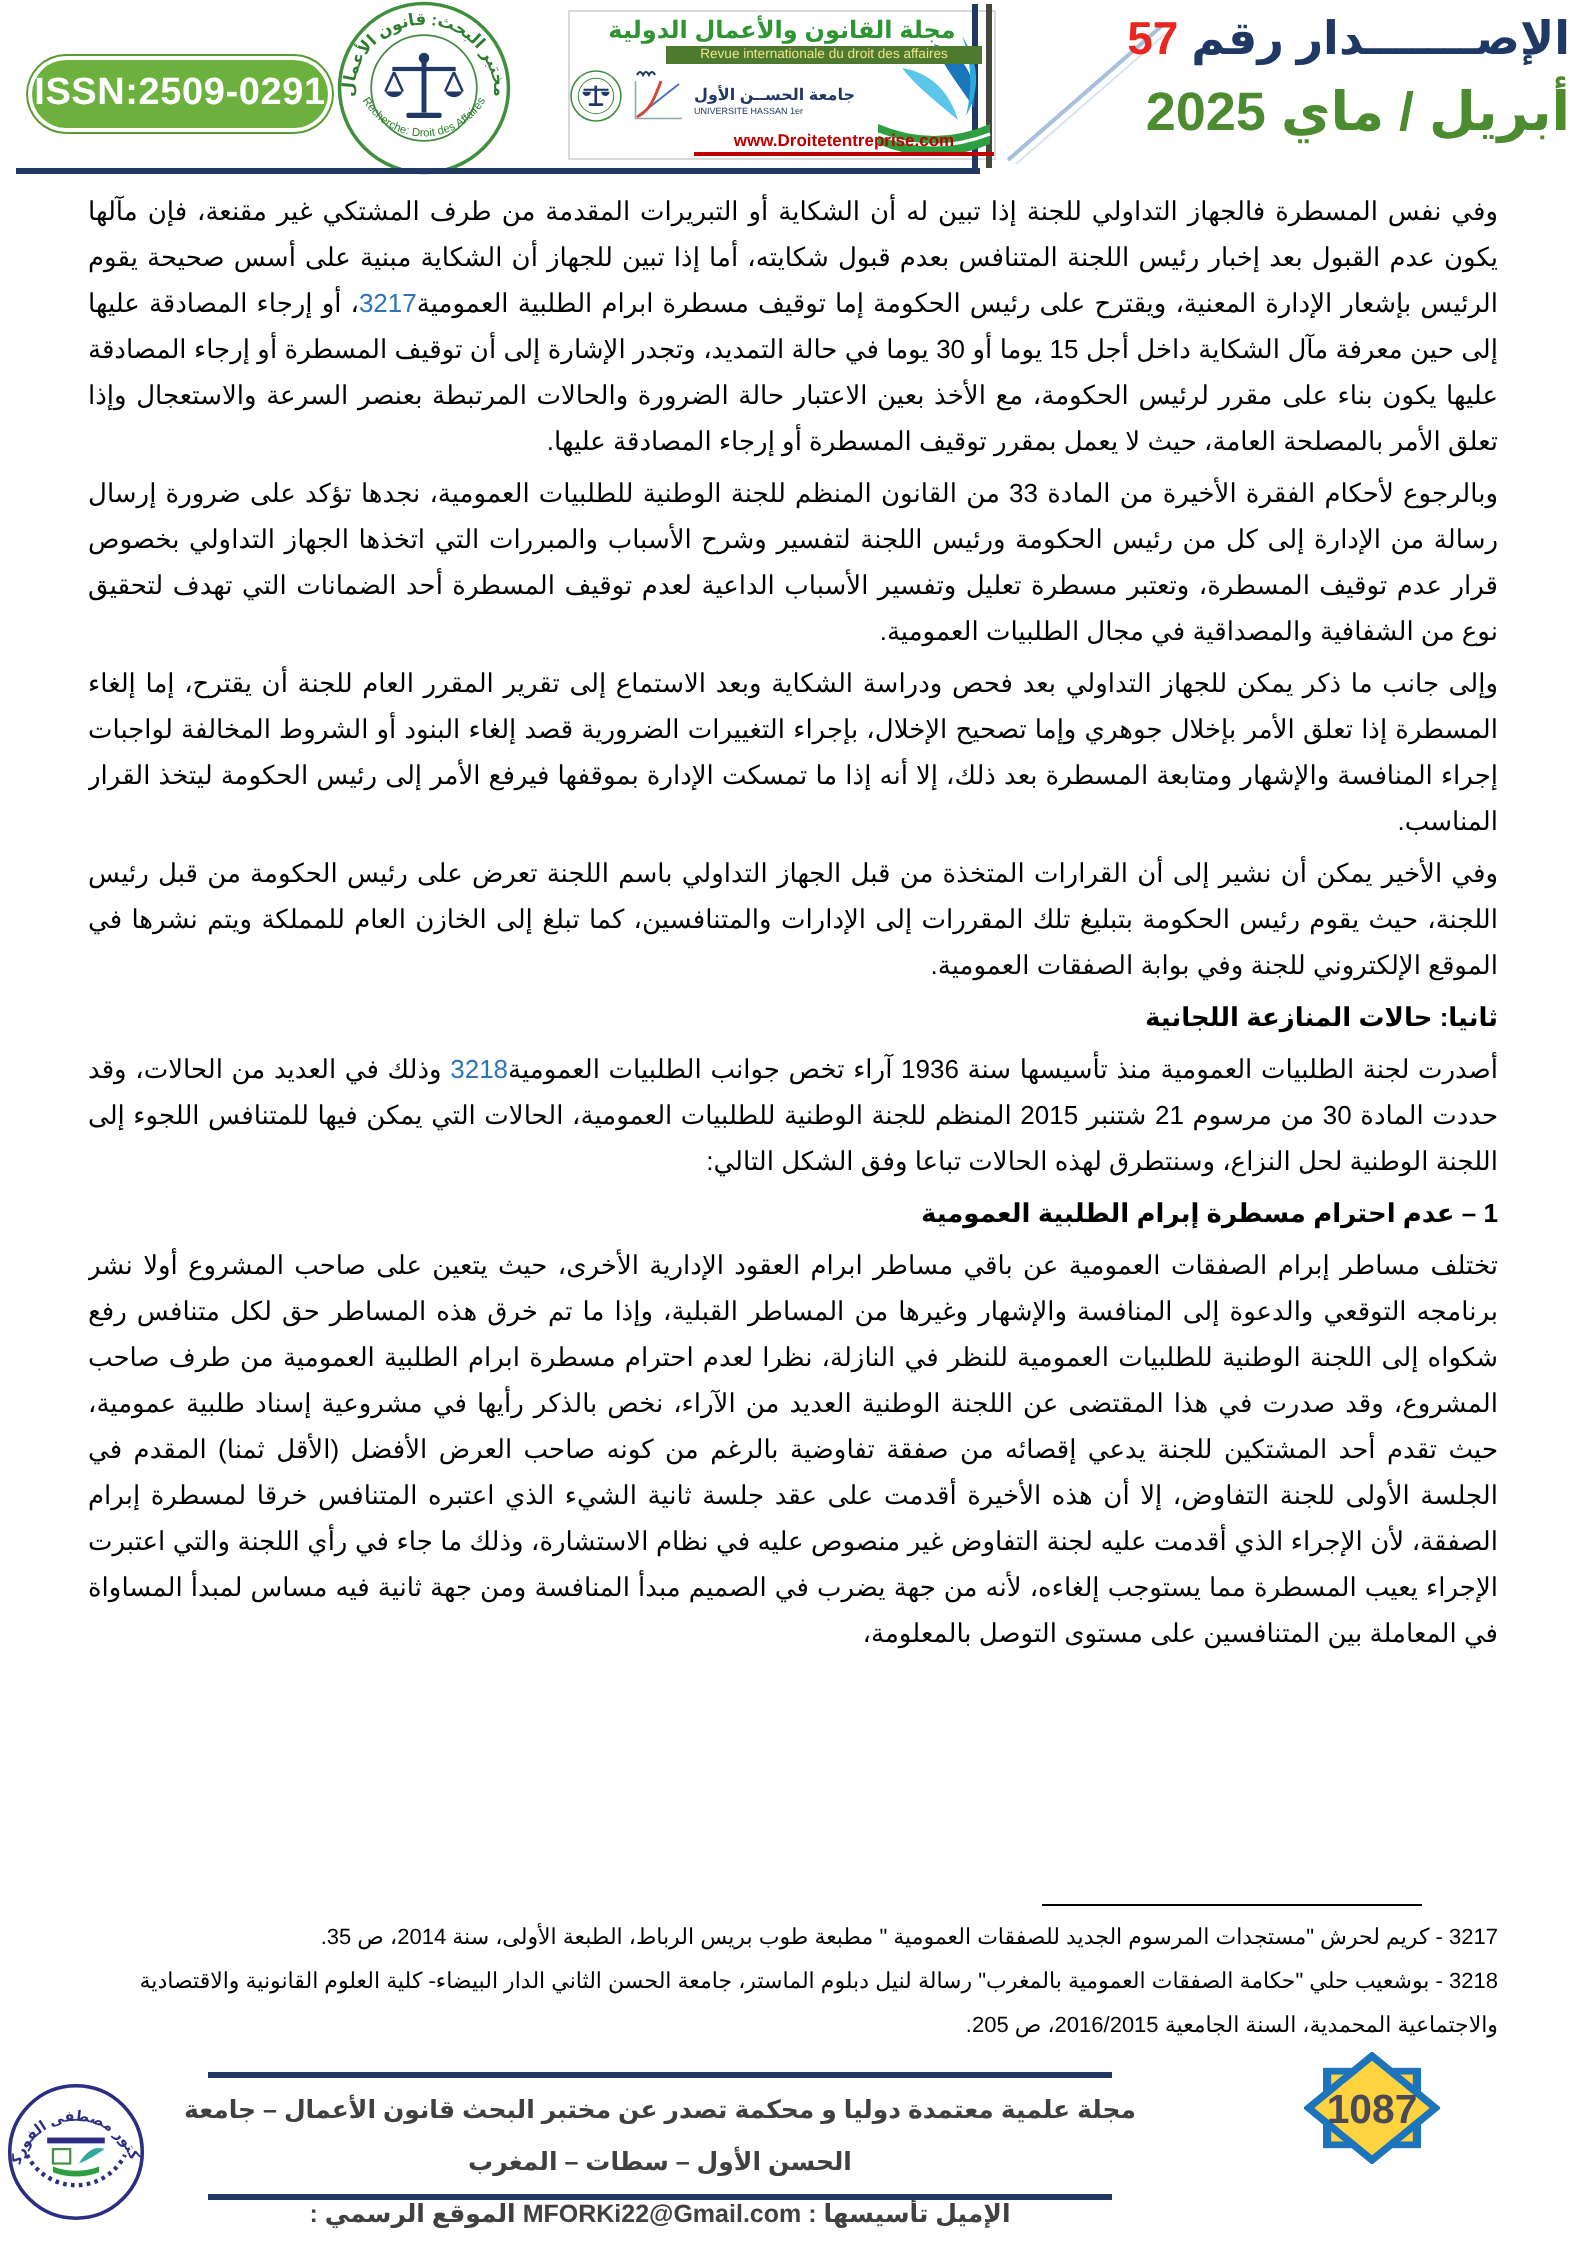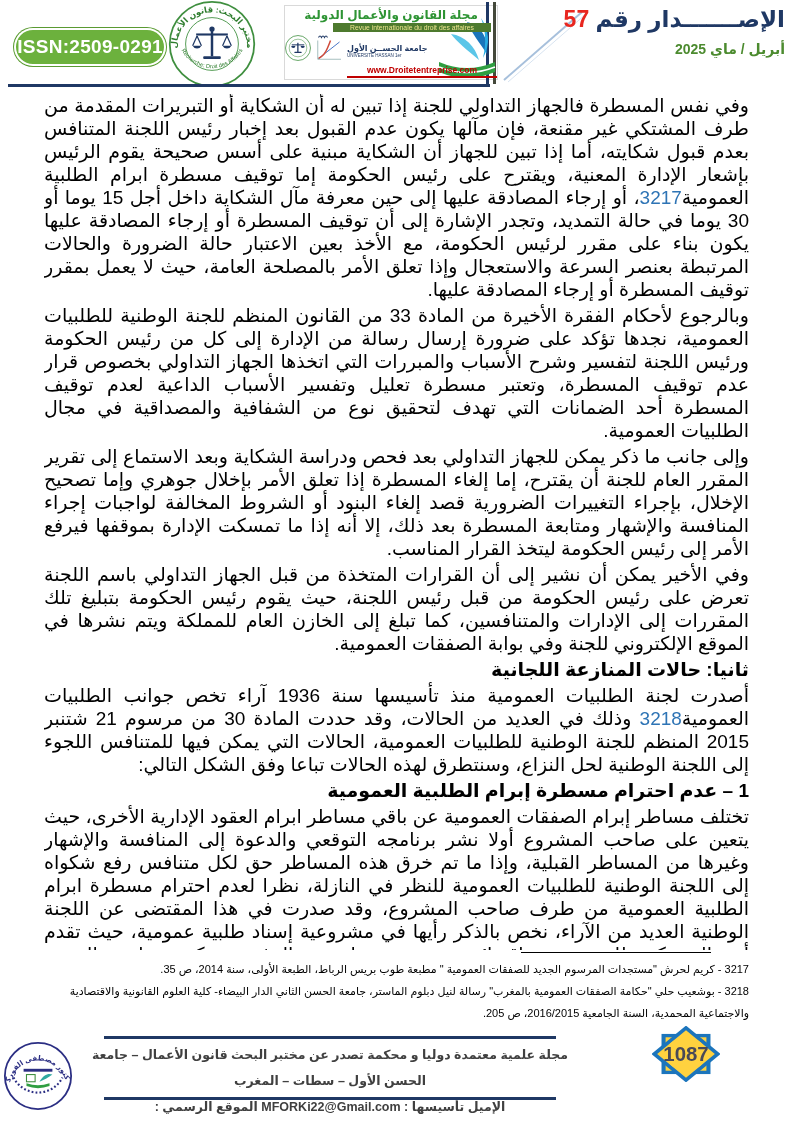--- a/index.html
+++ b/index.html
@@ -38,26 +38,26 @@
     margin:2px 0 0 10px; width:150px; text-align:center;
     border-bottom:2px solid #C00000; padding-bottom:1px; position:relative; z-index:2;
   }
   .jc-graphic { position:absolute; right:-2px; top:12px; z-index:1; }
   .hdr-bars { position:absolute; left:486px; top:2px; height:82px; display:flex; gap:4px; }
   .hdr-bars div { width:3px; height:100%; }
   .bar-a { background:#44483a; } .bar-b { background:#1F3864; }
   .issue-block { position:absolute; right:8px; top:6px; width:280px; }
   .issue-line { text-align:right; padding-left:14px; font-weight:bold; font-size:23px; color:#1F3864; }
   .issue-num { color:#E8261F; }
-  .issue-date { text-align:right; padding-left:62px; font-weight:bold; font-size:14px; color:#4C8B2F; margin-top:8px; }
+  .issue-date { text-align:right; padding-left:62px; font-weight:bold; font-size:27px; color:#4C8B2F; margin-top:8px; }
   .issue-slash { position:absolute; left:498px; top:8px; }
   
   .body-text {
     position:absolute; top:94px; right:44px; left:44px; height:856px;
-    overflow:hidden; font-size:19px; line-height:23px; color:#000;
+    overflow:hidden; font-size:13px; line-height:23px; color:#000;
     text-align:justify;
   }
   .para { margin-bottom:3px; }
   .heading { font-weight:bold; }
   .ref { color:#2E74B5; }
   
   .footnotes { position:absolute; top:952px; right:44px; left:44px; font-size:11px; line-height:22px; }
   .fn-sep { width:190px; border-top:1.5px solid #000; margin:0 38px 5px auto; }
   .footnote { text-align:right; }
   

